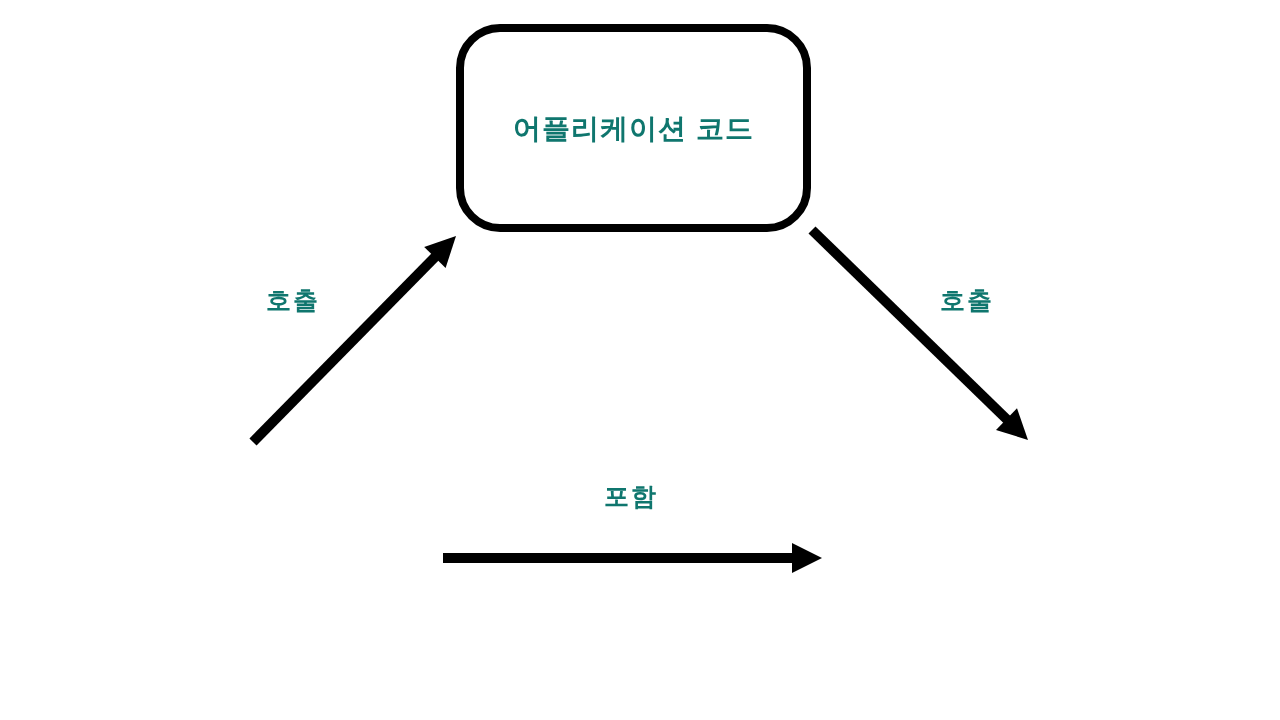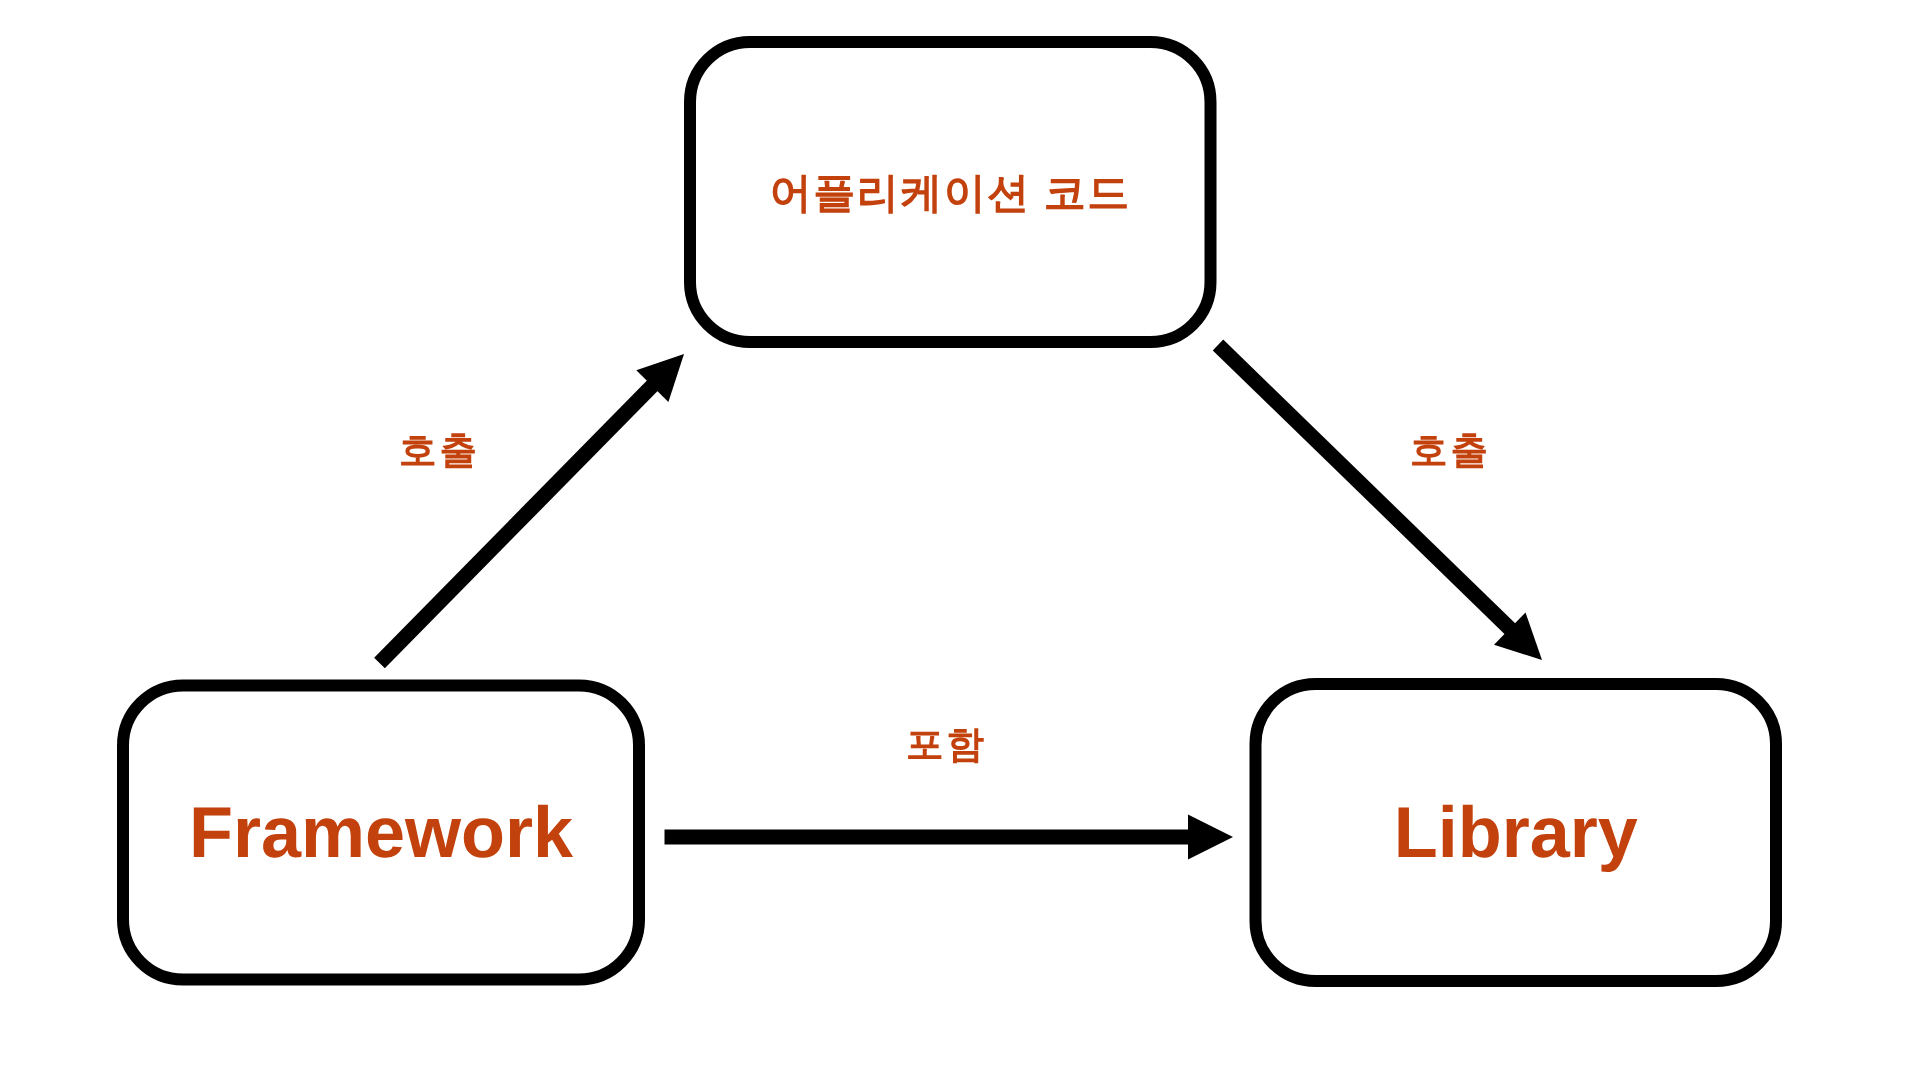--- a/index.html
+++ b/index.html
@@ -7,21 +7,21 @@
     padding: 0;
     background: #ffffff;
   }
   #stage {
     position: relative;
     width: 1280px;
     height: 720px;
     background: #ffffff;
     overflow: hidden;
     font-family: "Liberation Sans", "DejaVu Sans", sans-serif;
-    color: #c2410c;
+    color: #0f766e;
   }
   .node {
     position: absolute;
     box-sizing: border-box;
     border: 8px solid #000000;
     border-radius: 44px;
     background: #ffffff;
     display: flex;
     align-items: center;
     justify-content: center;
@@ -97,27 +97,21 @@
       <polygon points="822,558 792,573 792,543" fill="#000000"></polygon>
     </g>
   </svg>
 
   <div class="node" id="node-app-code">
     <div class="node-label">
       <div>어플리케이션 코드</div>
     </div>
   </div>
 
-  <div class="node" id="node-framework">
-    <div class="big-label">Framework</div>
-  </div>
 
-  <div class="node" id="node-library">
-    <div class="big-label">Library</div>
-  </div>
 
   <div class="edge-label" id="edge-label-call-left">호출</div>
 
   <div class="edge-label" id="edge-label-call-right">호출</div>
 
   <div class="edge-label" id="edge-label-include">포함</div>
 
 </div>
 
 </body></html>

